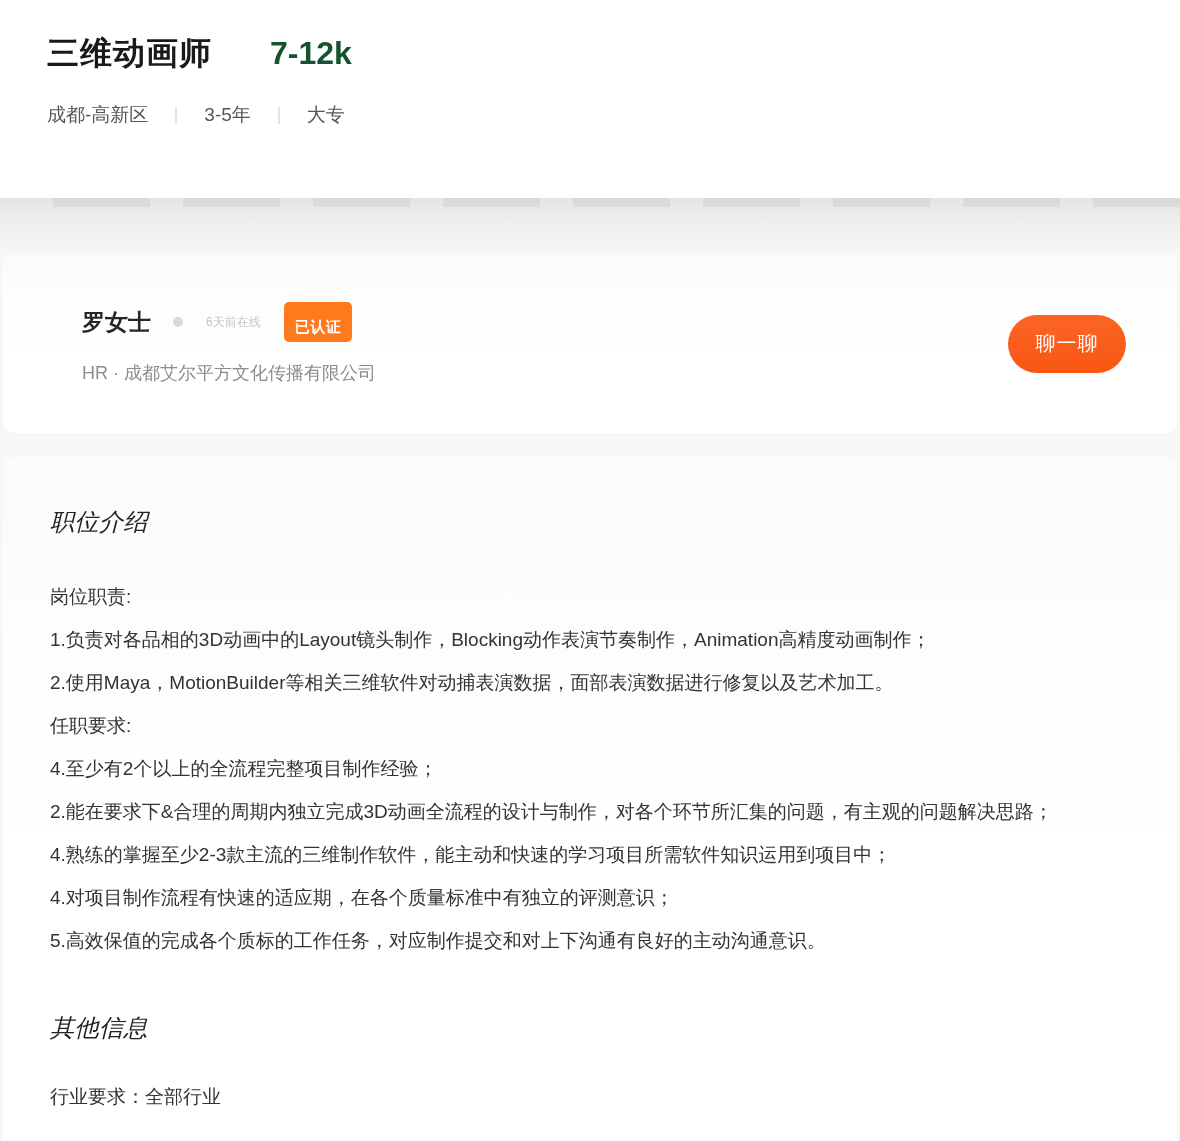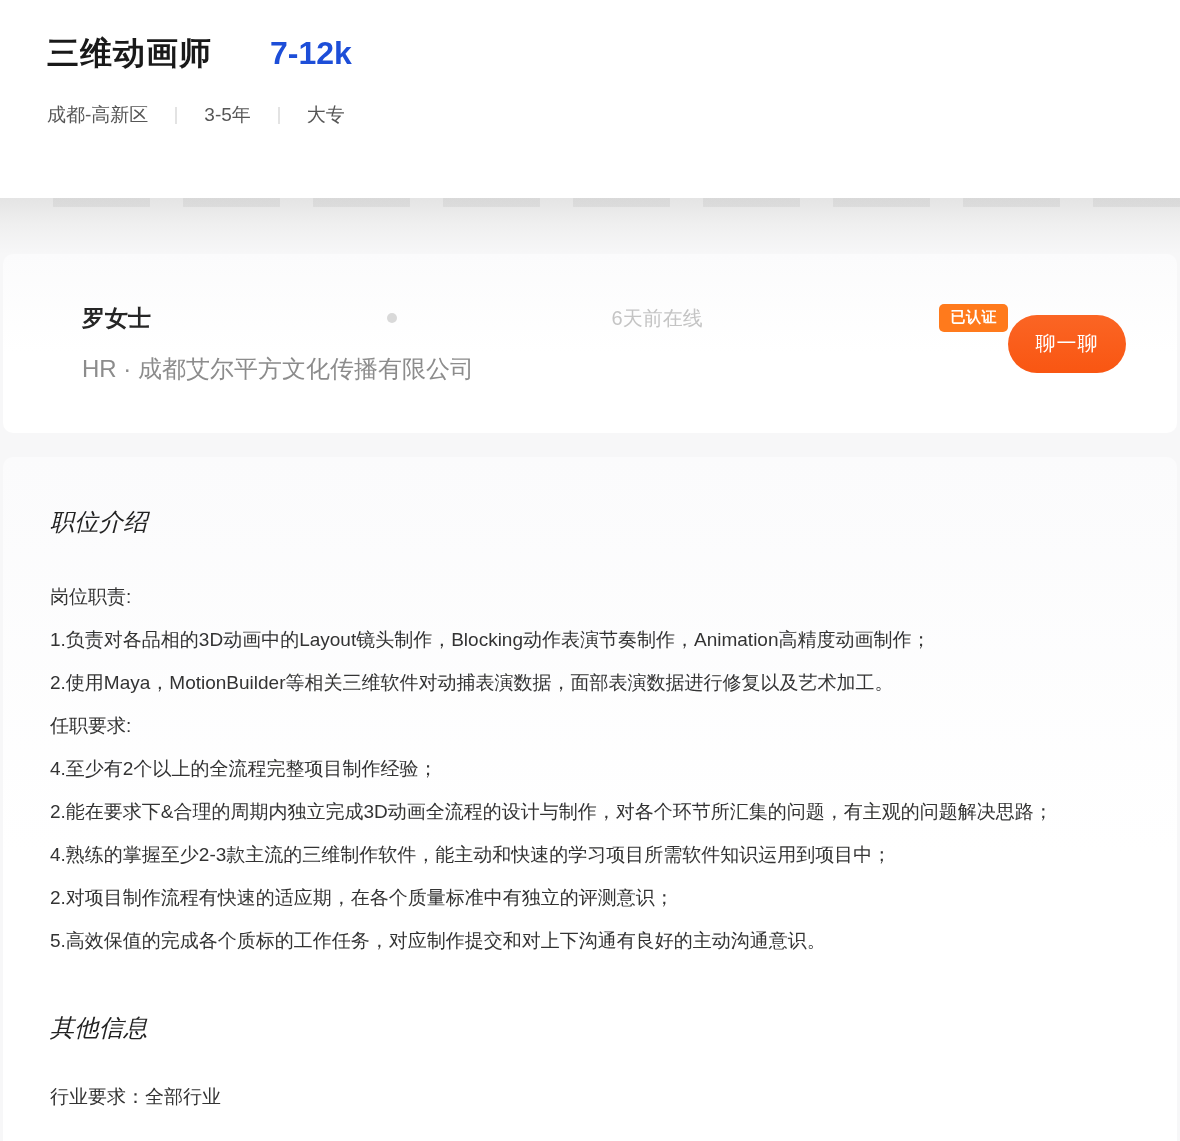--- a/index.html
+++ b/index.html
@@ -21,21 +21,21 @@
   .title-row { display: flex; align-items: baseline; }
   .job-title {
     font-size: 32px;
     font-weight: 700;
     color: #191919;
     letter-spacing: 1px;
   }
   .job-salary {
     font-size: 32px;
     font-weight: 700;
-    color: #1d4ed8;
+    color: #14532d;
     margin-left: 58px;
   }
   .meta-row {
     margin-top: 26px;
     display: flex;
     align-items: center;
     font-size: 19px;
     color: #565656;
   }
   .meta-divider {
@@ -79,38 +79,38 @@
   }
 
   
   .company-logo { display: flex; align-items: center; flex: 0 0 auto; }
   .logo-cube { width: 50px; height: 56px; display: block; }
   .logo-text { margin-left: 7px; line-height: 1.05; }
   .logo-line1 { font-size: 12px; font-weight: 700; color: #1a1a1a; letter-spacing: .5px; white-space: nowrap; }
   .logo-line2 { font-size: 15px; font-weight: 700; color: #1a1a1a; letter-spacing: 1.5px; white-space: nowrap; }
 
   .recruiter-info { margin-left: 32px; flex: 1 1 auto; }
-  .recruiter-row1 { display: flex; align-items: center; justify-content: space-between; }
+  .recruiter-row1 { display: flex; align-items: center; }
   .recruiter-name { font-size: 23px; font-weight: 700; color: #262626; }
   .online-dot {
     width: 10px; height: 10px; border-radius: 50%;
     background: #d9d9d9; margin-left: 22px;
   }
-  .online-status { font-size: 20px; color: #c4c4c4; margin-left: 1px; }
+  .online-status { font-size: 12px; color: #c4c4c4; margin-left: 23px; }
   .verified-badge {
     margin-left: 23px;
     background: #ff7a1c;
     color: #ffffff;
     font-size: 15px;
     font-weight: 700;
-    padding: 4px 11px 5px 11px;
+    padding: 16px 11px 5px 11px;
     border-radius: 5px;
     letter-spacing: .5px;
   }
-  .recruiter-subtitle { margin-top: 19px; font-size: 24px; color: #8c8c8c; }
+  .recruiter-subtitle { margin-top: 19px; font-size: 18px; color: #8c8c8c; }
 
   .chat-button {
     flex: 0 0 auto;
     width: 118px;
     height: 58px;
     border: none;
     border-radius: 29px;
     background: linear-gradient(180deg, #fb6524 0%, #f95612 100%);
     color: #ffffff;
     font-size: 20px;
@@ -183,19 +183,19 @@
   <h2 class="section-title">职位介绍</h2>
 
   <div class="desc-block">
     <p>岗位职责:</p>
     <p>1.负责对各品相的3D动画中的Layout镜头制作，Blocking动作表演节奏制作，Animation高精度动画制作；</p>
     <p>2.使用Maya，MotionBuilder等相关三维软件对动捕表演数据，面部表演数据进行修复以及艺术加工。</p>
     <p>任职要求:</p>
     <p>4.至少有2个以上的全流程完整项目制作经验；</p>
     <p>2.能在要求下&amp;合理的周期内独立完成3D动画全流程的设计与制作，对各个环节所汇集的问题，有主观的问题解决思路；</p>
     <p>4.熟练的掌握至少2-3款主流的三维制作软件，能主动和快速的学习项目所需软件知识运用到项目中；</p>
-    <p>2.对项目制作流程有快速的适应期，在各个质量标准中有独立的评测意识；</p>
+    <p>4.对项目制作流程有快速的适应期，在各个质量标准中有独立的评测意识；</p>
     <p>5.高效保值的完成各个质标的工作任务，对应制作提交和对上下沟通有良好的主动沟通意识。</p>
   </div>
 
   <h2 class="section-title other-title">其他信息</h2>
   <p class="industry-line">行业要求：全部行业</p>
 </section>
 
 </body></html>

